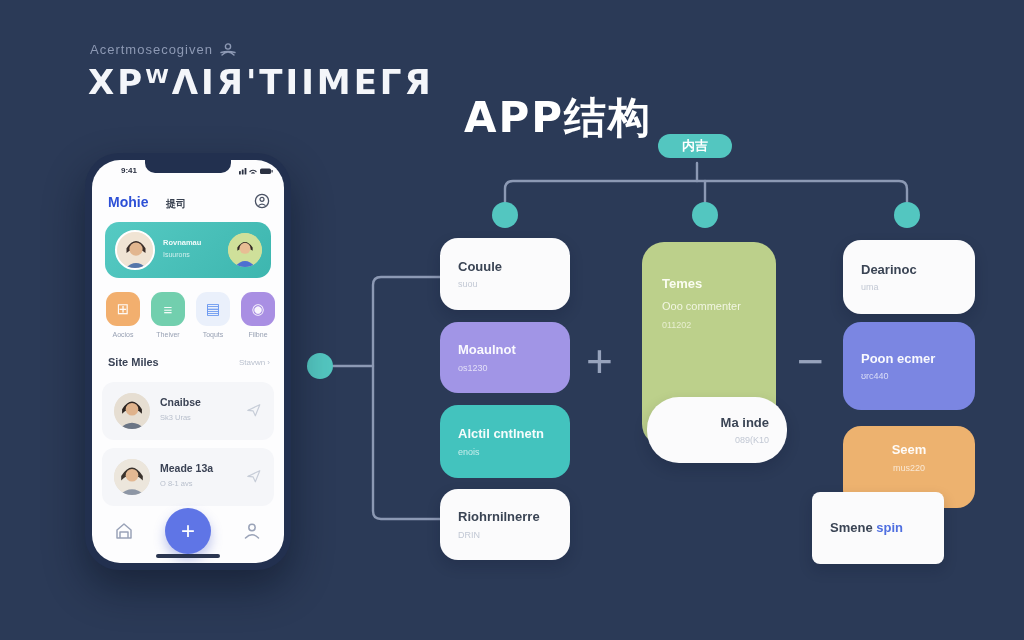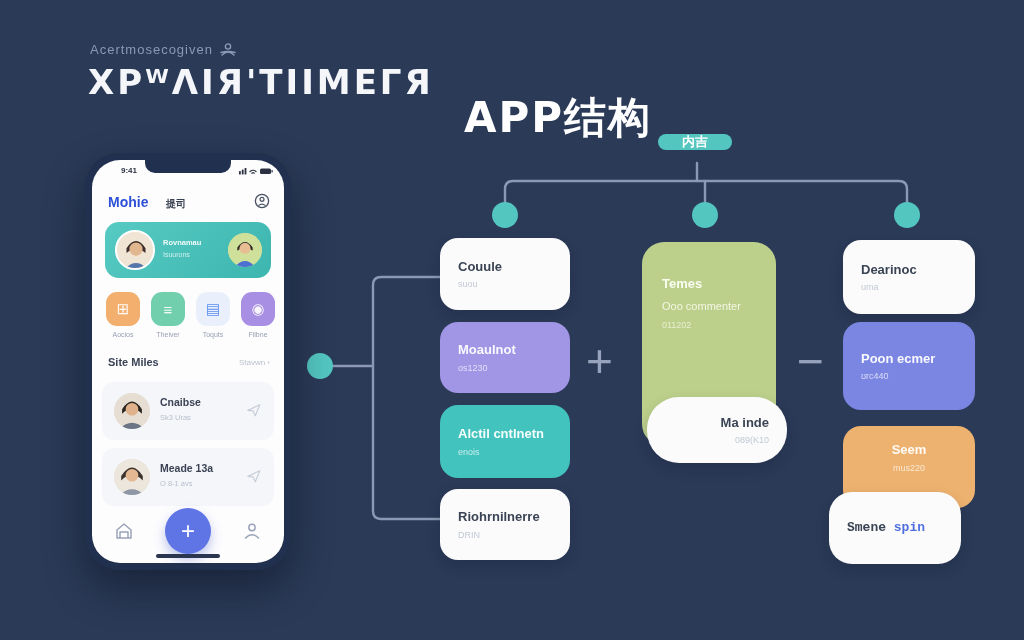--- a/index.html
+++ b/index.html
@@ -8,21 +8,21 @@
   .abs{position:absolute;}
 
   
   .small-label{left:90px;top:42px;font-size:13px;color:#8d99b4;letter-spacing:1px;display:flex;align-items:flex-end;gap:7px;}
   .big-title{left:88px;top:62px;font-size:34px;font-weight:700;color:#f4f6fa;letter-spacing:3px;
              font-family:"DejaVu Sans","Liberation Sans",sans-serif;}
 
   
   .diagram-title{left:464px;top:90px;font-size:42px;font-weight:800;color:#ffffff;letter-spacing:2px;
                  font-family:"DejaVu Sans","Liberation Sans",sans-serif;}
-  .root-pill{left:658px;top:134px;width:74px;height:16px;background:#53c6c0;border-radius:15px;
+  .root-pill{left:658px;top:134px;width:74px;height:24px;background:#53c6c0;border-radius:15px;
              display:flex;align-items:center;justify-content:center;font-size:13px;color:#fff;font-weight:600;}
   .dot{width:26px;height:26px;border-radius:50%;background:#53c6c0;}
 
   
   .fbox{border-radius:18px;padding:0 18px;box-sizing:border-box;display:flex;flex-direction:column;justify-content:center;}
   .fbox.white{background:#fbfbfc;box-shadow:0 6px 14px rgba(10,18,38,.18);}
   .fbox .t{font-size:13px;font-weight:700;color:#3a4454;line-height:1.2;}
   .fbox .s{font-size:9px;color:#c2c8d4;margin-top:5px;}
   .fbox.colored .t{color:rgba(255,255,255,.95);}
   .fbox.colored .s{color:rgba(255,255,255,.7);}
@@ -137,21 +137,21 @@
     <div class="s">uma</div>
   </div>
   <div class="abs fbox colored bluebox" style="left:843px;top:322px;width:132px;height:88px;">
     <div class="t">Poon ecmer</div>
     <div class="s">ʊrc440</div>
   </div>
   <div class="abs fbox colored orangebox" style="left:843px;top:426px;width:132px;height:82px;justify-content:flex-start;padding-top:16px;text-align:center;">
     <div class="t">Seem</div>
     <div class="s">mus220</div>
   </div>
-  <div class="abs fbox white" style="left:829px;top:492px;width:132px;height:72px;border-radius:23px;font-family:Liberation Mono, monospace;">
+  <div class="abs fbox white" style="left:812px;top:492px;width:132px;height:72px;border-radius:8px;">
     <div class="t"><span>Smene </span><span class="link-word">spin</span></div>
   </div>
 
   <div class="abs phone">
     <div class="screen">
       <div class="notch"></div>
       <div class="stat-time">9:41</div>
       <svg class="stat-icons" width="34" height="9" viewBox="0 0 34 9">
         <g fill="#2b3142">
           <rect x="0" y="5" width="1.8" height="3.5" rx="0.6"></rect>

